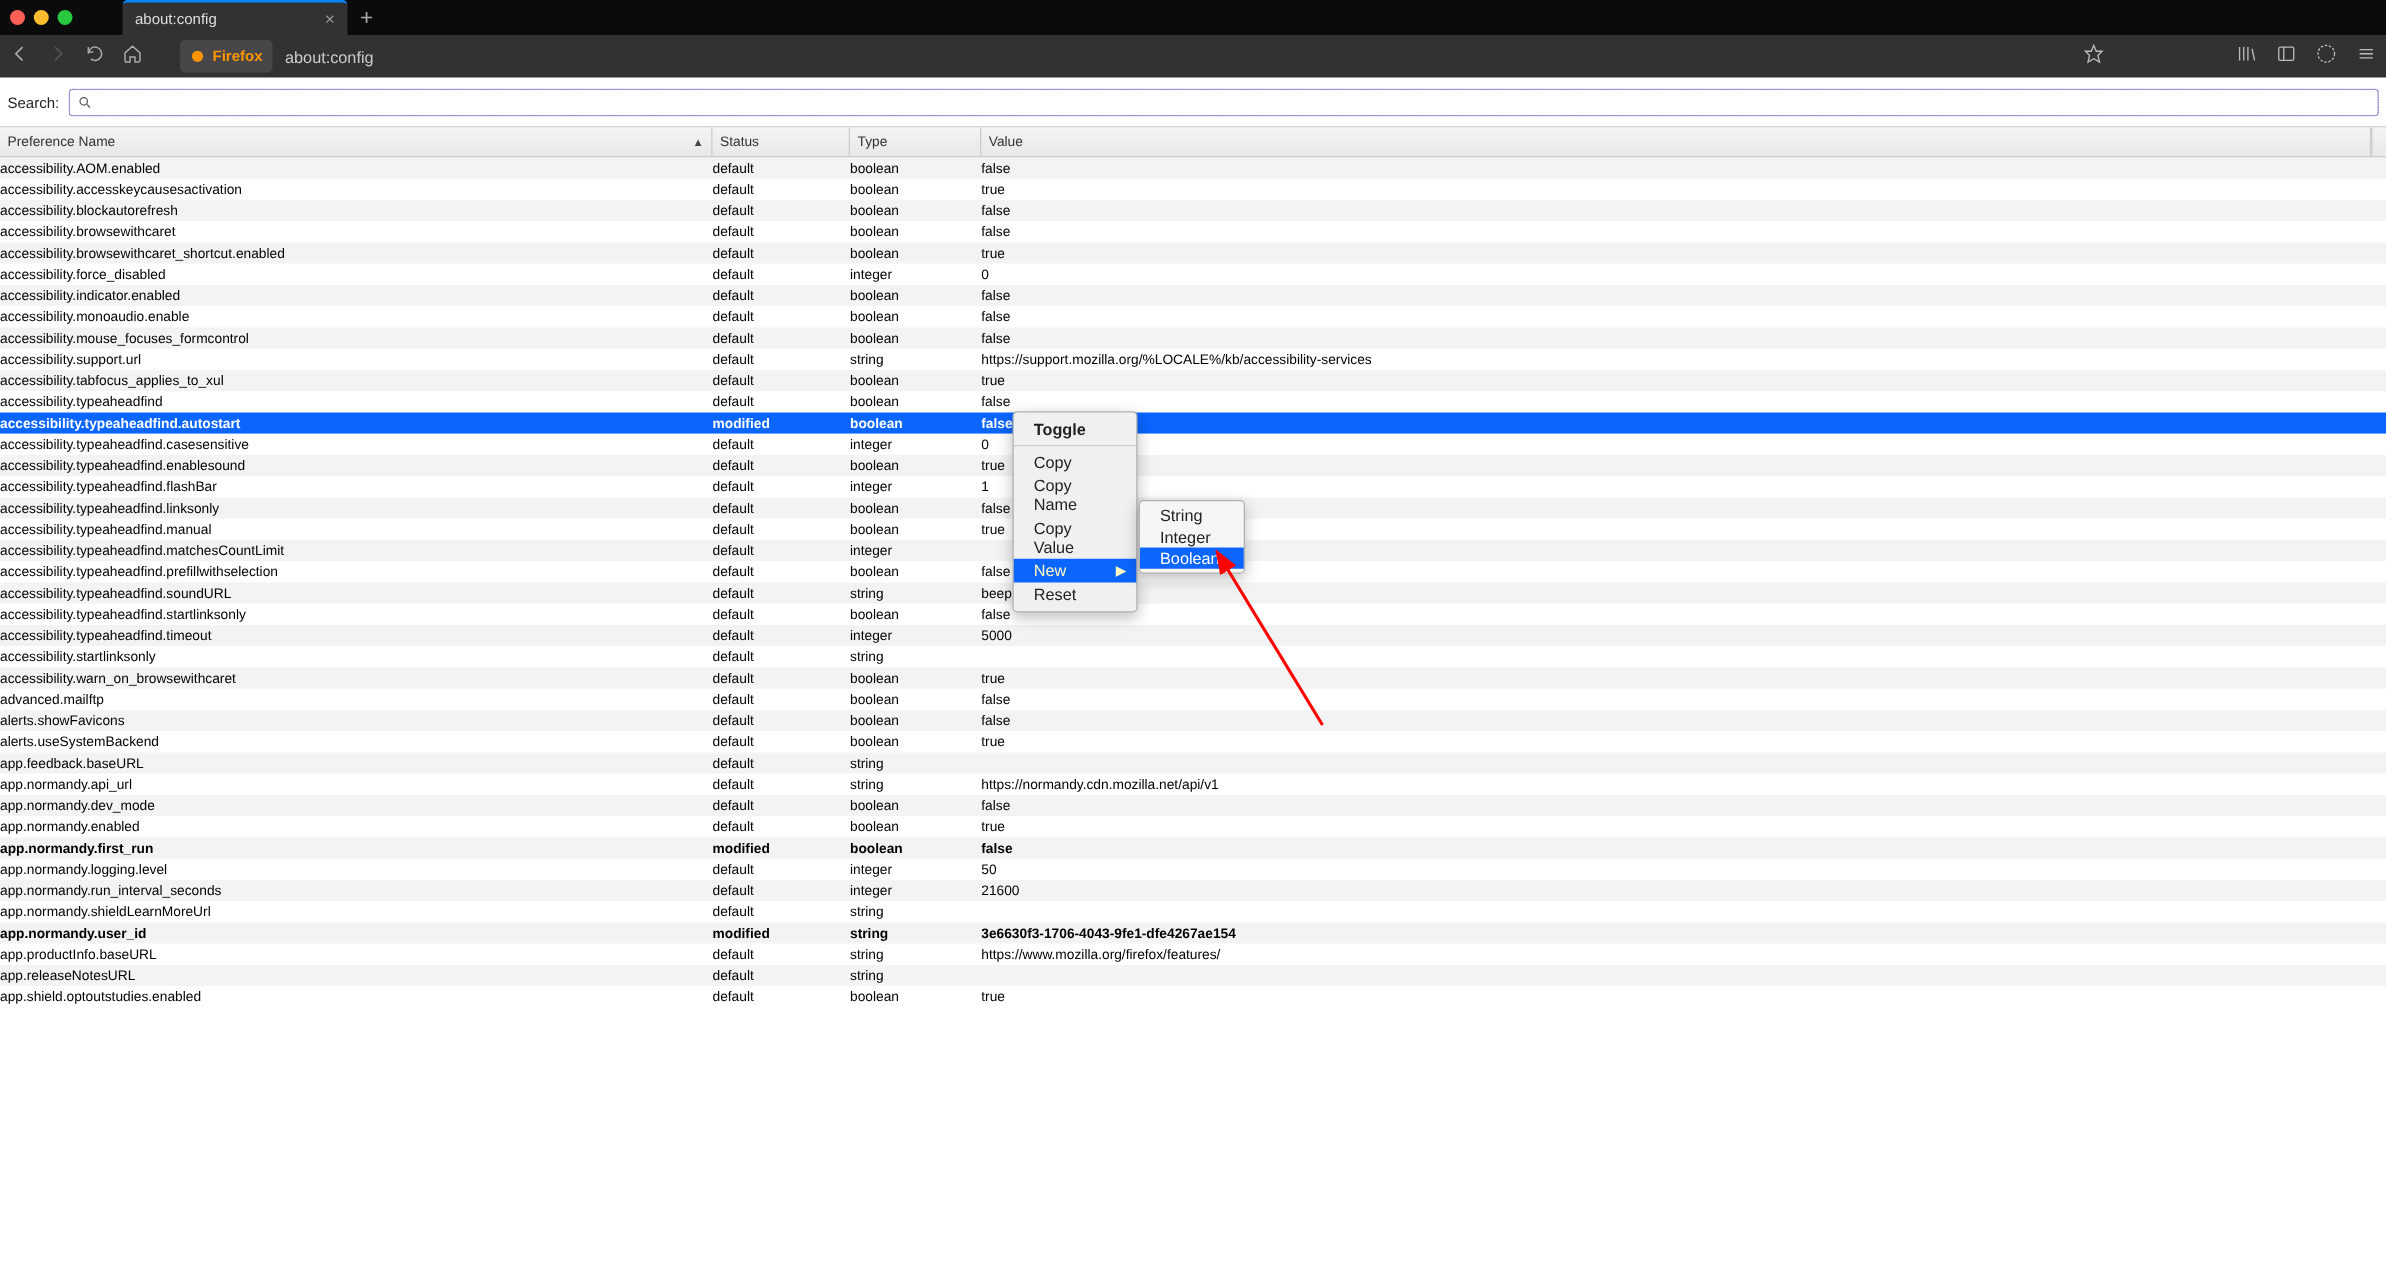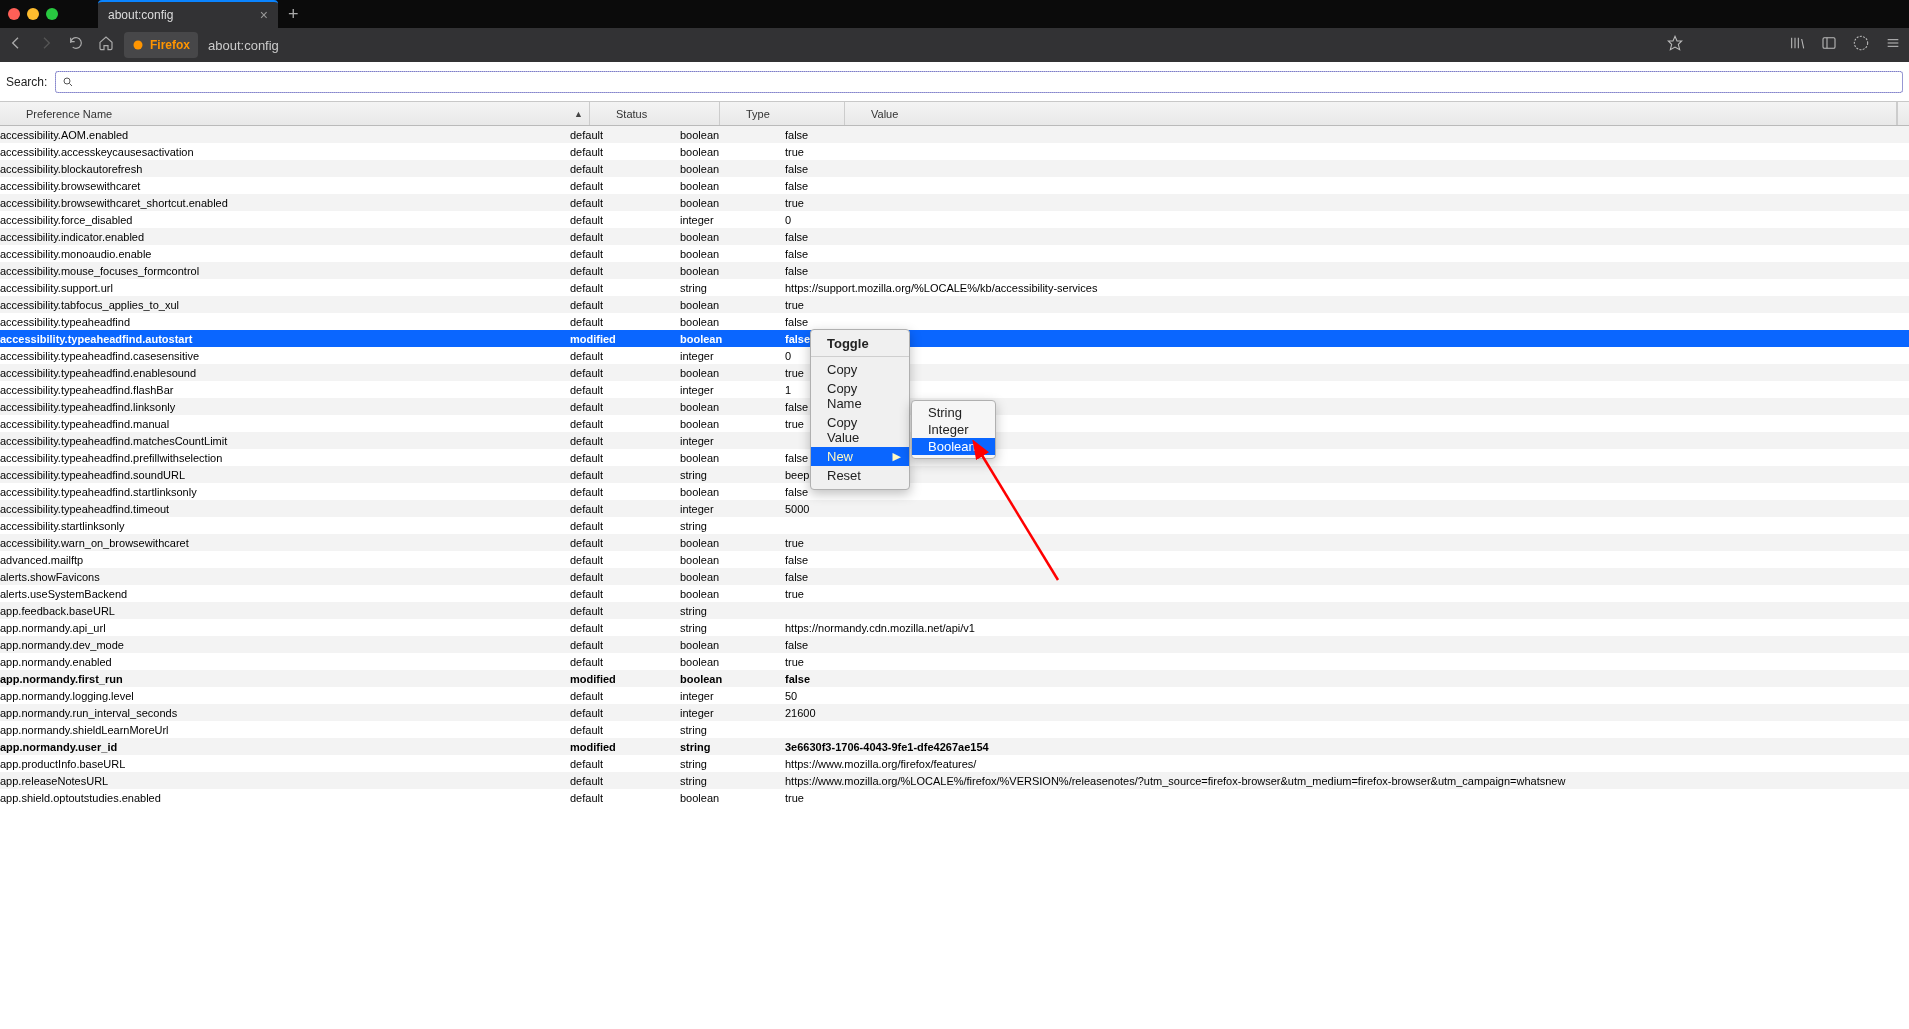--- a/index.html
+++ b/index.html
@@ -9,33 +9,33 @@
   .tl { width: 12px; height: 12px; border-radius: 50%; }
   .red { background: #ff5f57; } .yellow { background: #febc2e; } .green { background: #28c840; }
   .tab { background: #323234; height: 28px; min-width: 180px; display: flex; align-items: center; padding: 0 10px; border-top: 2px solid #0a84ff; color: #ddd; font-size: 12px; border-top-left-radius: 4px; border-top-right-radius: 4px; justify-content: space-between; }
   .tab .x { color: #999; font-size: 14px; }
   .newtab { color: #aaa; font-size: 18px; margin-left: 10px; }
   .toolbar { height: 34px; background: #323234; display: flex; align-items: center; padding: 0 8px; gap: 10px; }
   .nav-icons { display: flex; align-items: center; gap: 14px; color: #aaa; }
   .nav-icons .disabled { color: #555; }
   .nav-icons svg { width: 16px; height: 16px; stroke: currentColor; fill: none; stroke-width: 2; }
   .nav-icons .home svg, .nav-icons .reload svg { stroke-width: 1.8; }
-  .url-pill { background: #474749; border-radius: 4px; padding: 6px 8px; display: flex; align-items: center; gap: 6px; font-size: 12px; color: #ddd; }
+  .url-pill { background: #474749; border-radius: 4px; padding: 6px 8px; display: flex; align-items: center; gap: 6px; font-size: 12px; color: #ddd; margin-left: 20px; }
   .url-pill .ff { color: #ff9500; font-weight: 600; }
   .url-rest { color: #ccc; font-size: 13px; }
   .toolbar-right { margin-left: auto; display: flex; align-items: center; gap: 16px; color: #bbb; }
   .toolbar-right svg { width: 16px; height: 16px; stroke: currentColor; fill: none; stroke-width: 1.6; }
   .toolbar-right .star { margin-right: 90px; }
   .searchbar { height: 40px; border-bottom: 1px solid #c8c8c8; display: flex; align-items: center; padding: 2px 6px; font-size: 12px; gap: 4px; }
   .searchbar label { color: #222; }
   .searchbar .inputwrap { flex: 1; border: 1px solid #b5b5d6; border-radius: 3px; height: 22px; margin-left: 4px; display: flex; align-items: center; padding: 0 6px; outline: 1px dotted #7a7ad0; outline-offset: -1px; }
   .searchbar .inputwrap svg { width: 12px; height: 12px; stroke: #555; fill: none; stroke-width: 2; }
   .searchbar input { border: none; outline: none; flex: 1; margin-left: 6px; font-size: 12px; }
   .headers { height: 24px; background: linear-gradient(#f4f4f4,#e8e8e8); border-bottom: 1px solid #bababa; display: flex; font-size: 11px; color: #333; }
-  .headers .col { display:flex; align-items:center; padding: 0 6px; border-right: 1px solid #ccc; margin-left: 20px; }
+  .headers .col { display:flex; align-items:center; padding: 0 6px; border-right: 1px solid #ccc; }
   .col-name { width: 570px; justify-content: space-between; }
   .col-name .sort { font-size: 9px; color: #444; }
   .col-status { width: 110px; }
   .col-type { width: 105px; }
   .col-value { flex: 1; }
   .rows { font-size: 11px; color: #000; }
   .row { height: 17px; display: flex; align-items: center; }
   .row .c { padding: 0 2px 0 0; overflow:hidden; white-space:nowrap; }
   .row .c-name { width: 570px; }
   .row .c-status { width: 110px; }
@@ -372,21 +372,20 @@
     <div class="row">
       <div class="c c-name">app.productInfo.baseURL</div>
       <div class="c c-status">default</div>
       <div class="c c-type">string</div>
       <div class="c c-value">https://www.mozilla.org/firefox/features/</div>
     </div>
     <div class="row">
       <div class="c c-name">app.releaseNotesURL</div>
       <div class="c c-status">default</div>
       <div class="c c-type">string</div>
-      <div class="c c-value">https://www.mozilla.org/%LOCALE%/firefox/%VERSION%/releasenotes/?utm_source=firefox-browser&amp;utm_medium=firefox-browser&amp;utm_campaign=whatsnew</div>
     </div>
     <div class="row">
       <div class="c c-name">app.shield.optoutstudies.enabled</div>
       <div class="c c-status">default</div>
       <div class="c c-type">boolean</div>
       <div class="c c-value">true</div>
     </div>
   </div>
 
 <div class="ctxmenu" style="left:810px; top:329px; width:100px;">

